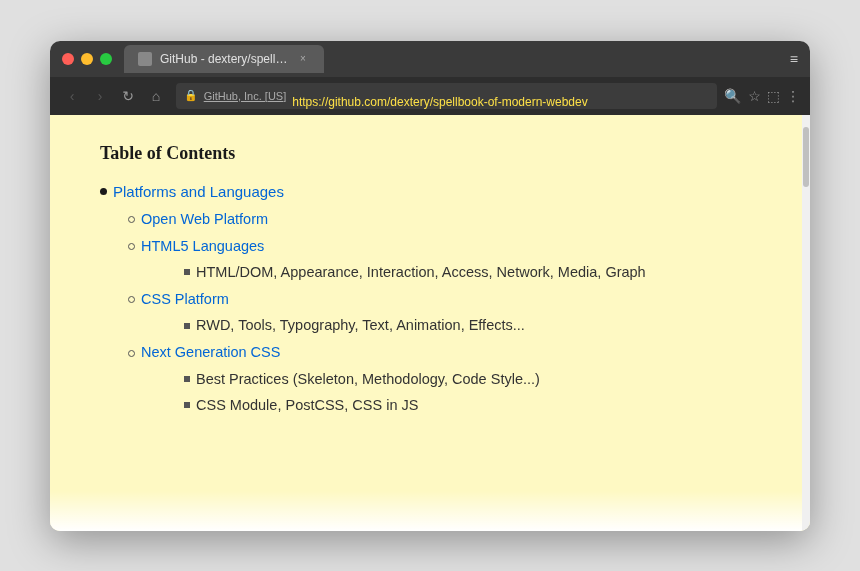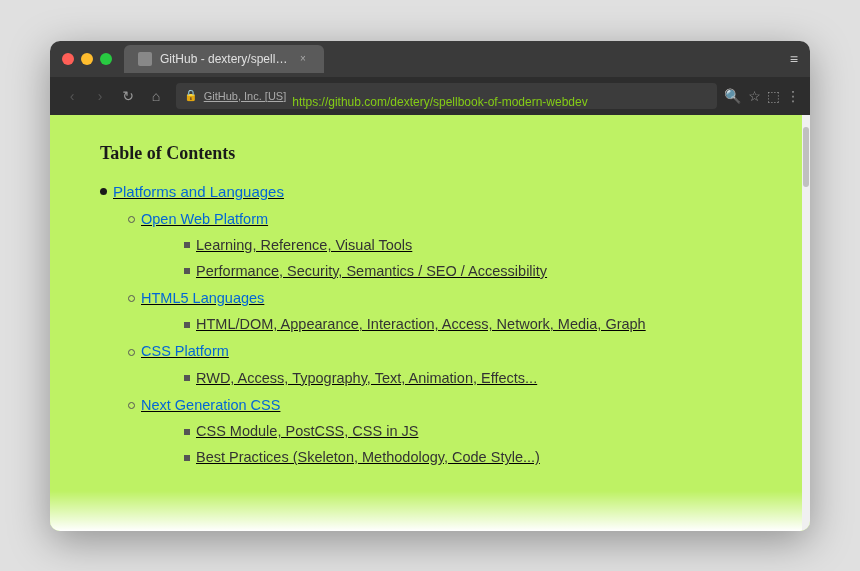--- a/index.html
+++ b/index.html
@@ -152,37 +152,37 @@
       font-size: 11px;
     }
 
     .address-issuer {
       color: #aaa;
       font-size: 11px;
       text-decoration: underline;
     }
 
     .address-url {
-      color: #84cc16;
+      color: #fde047;
       font-size: 12px;
       margin-top: 13px;
     }
 
     .address-actions {
       display: flex;
       gap: 6px;
       align-items: center;
       color: #999;
       font-size: 14px;
     }
 
     
     .page-content {
       flex: 1;
-      background: #bef264;
+      background: #fef9c3;
       overflow: hidden;
       display: flex;
       position: relative;
     }
 
     .scrollbar {
       width: 8px;
       background: #f0f0f0;
       position: absolute;
       right: 0;
@@ -214,21 +214,20 @@
       margin-bottom: 16px;
       font-family: Georgia, serif;
     }
 
     .toc-list {
       list-style: none;
     }
 
     .toc-level1 {
       margin-bottom: 6px;
-      text-decoration: underline;
     }
 
     .toc-level1 > .toc-item-label {
       display: flex;
       align-items: center;
       gap: 6px;
       font-size: 15px;
     }
 
     .bullet-filled {
@@ -347,34 +346,20 @@
             <span class="bullet-filled"></span>
             <a class="link-blue">Platforms and Languages</a>
           </div>
           <ul class="toc-list">
 
             <li class="toc-level2">
               <div class="toc-item-label">
                 <span class="bullet-open"></span>
                 <a class="link-blue">Open Web Platform</a>
               </div>
-              <ul class="toc-list">
-                <li class="toc-level3">
-                  <div class="toc-item-label">
-                    <span class="bullet-square"></span>
-                    <span class="toc-text">Learning, Reference, Visual Tools</span>
-                  </div>
-                </li>
-                <li class="toc-level3">
-                  <div class="toc-item-label">
-                    <span class="bullet-square"></span>
-                    <span class="toc-text">Performance, Security, Semantics / SEO / Accessibility</span>
-                  </div>
-                </li>
-              </ul>
             </li>
 
             <li class="toc-level2">
               <div class="toc-item-label">
                 <span class="bullet-open"></span>
                 <a class="link-blue">HTML5 Languages</a>
               </div>
               <ul class="toc-list">
                 <li class="toc-level3">
                   <div class="toc-item-label">
@@ -387,42 +372,42 @@
 
             <li class="toc-level2">
               <div class="toc-item-label">
                 <span class="bullet-open"></span>
                 <a class="link-blue">CSS Platform</a>
               </div>
               <ul class="toc-list">
                 <li class="toc-level3">
                   <div class="toc-item-label">
                     <span class="bullet-square"></span>
-                    <span class="toc-text">RWD, Access, Typography, Text, Animation, Effects...</span>
+                    <span class="toc-text">RWD, Tools, Typography, Text, Animation, Effects...</span>
                   </div>
                 </li>
               </ul>
             </li>
 
             <li class="toc-level2">
               <div class="toc-item-label">
                 <span class="bullet-open"></span>
                 <a class="link-blue">Next Generation CSS</a>
               </div>
               <ul class="toc-list">
                 <li class="toc-level3">
                   <div class="toc-item-label">
                     <span class="bullet-square"></span>
-                    <span class="toc-text">CSS Module, PostCSS, CSS in JS</span>
+                    <span class="toc-text">Best Practices (Skeleton, Methodology, Code Style...)</span>
                   </div>
                 </li>
                 <li class="toc-level3">
                   <div class="toc-item-label">
                     <span class="bullet-square"></span>
-                    <span class="toc-text">Best Practices (Skeleton, Methodology, Code Style...)</span>
+                    <span class="toc-text">CSS Module, PostCSS, CSS in JS</span>
                   </div>
                 </li>
               </ul>
             </li>
           </ul>
         </li>
       </ul>
     </div>
 
     <div class="scrollbar">

